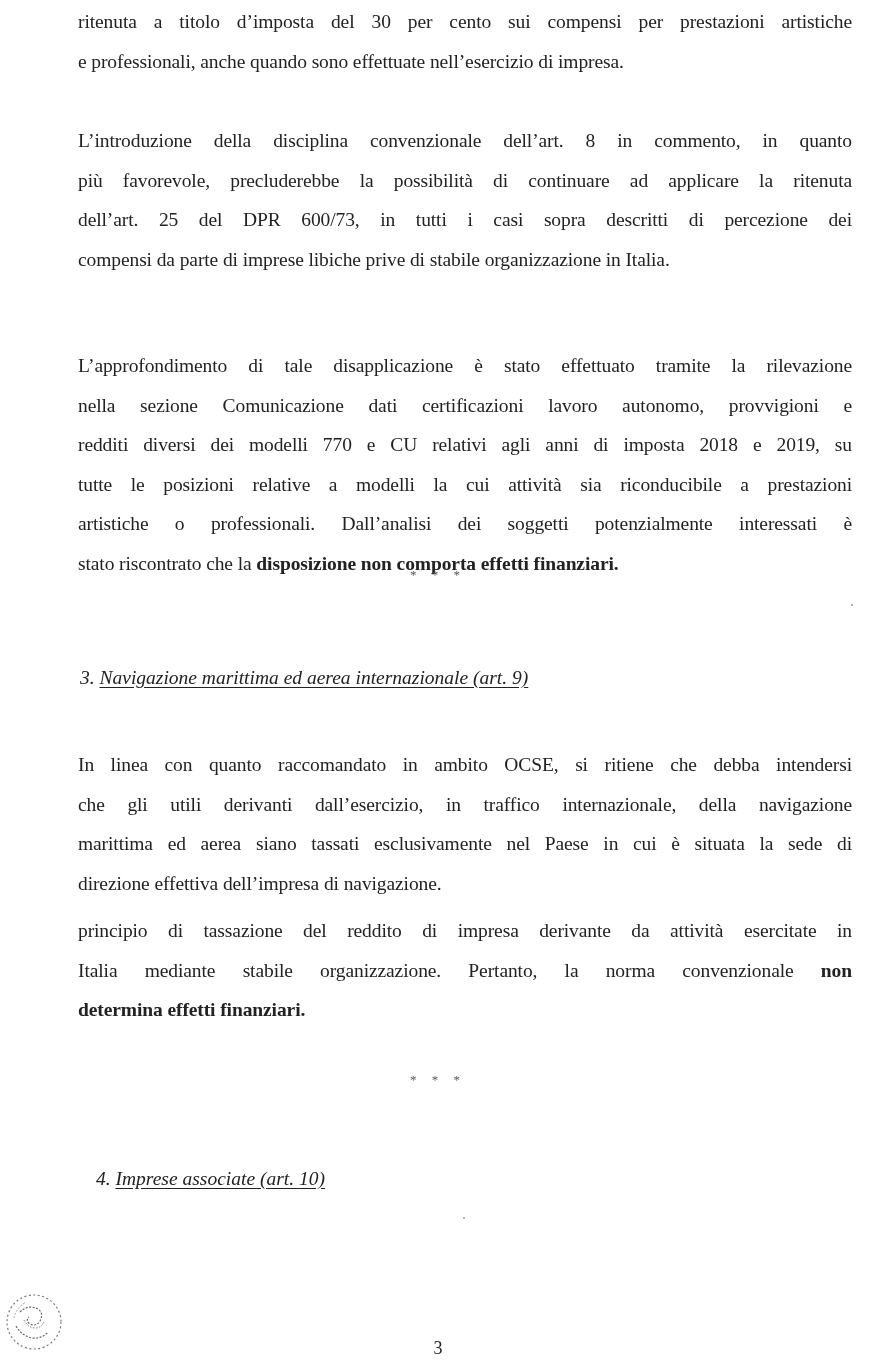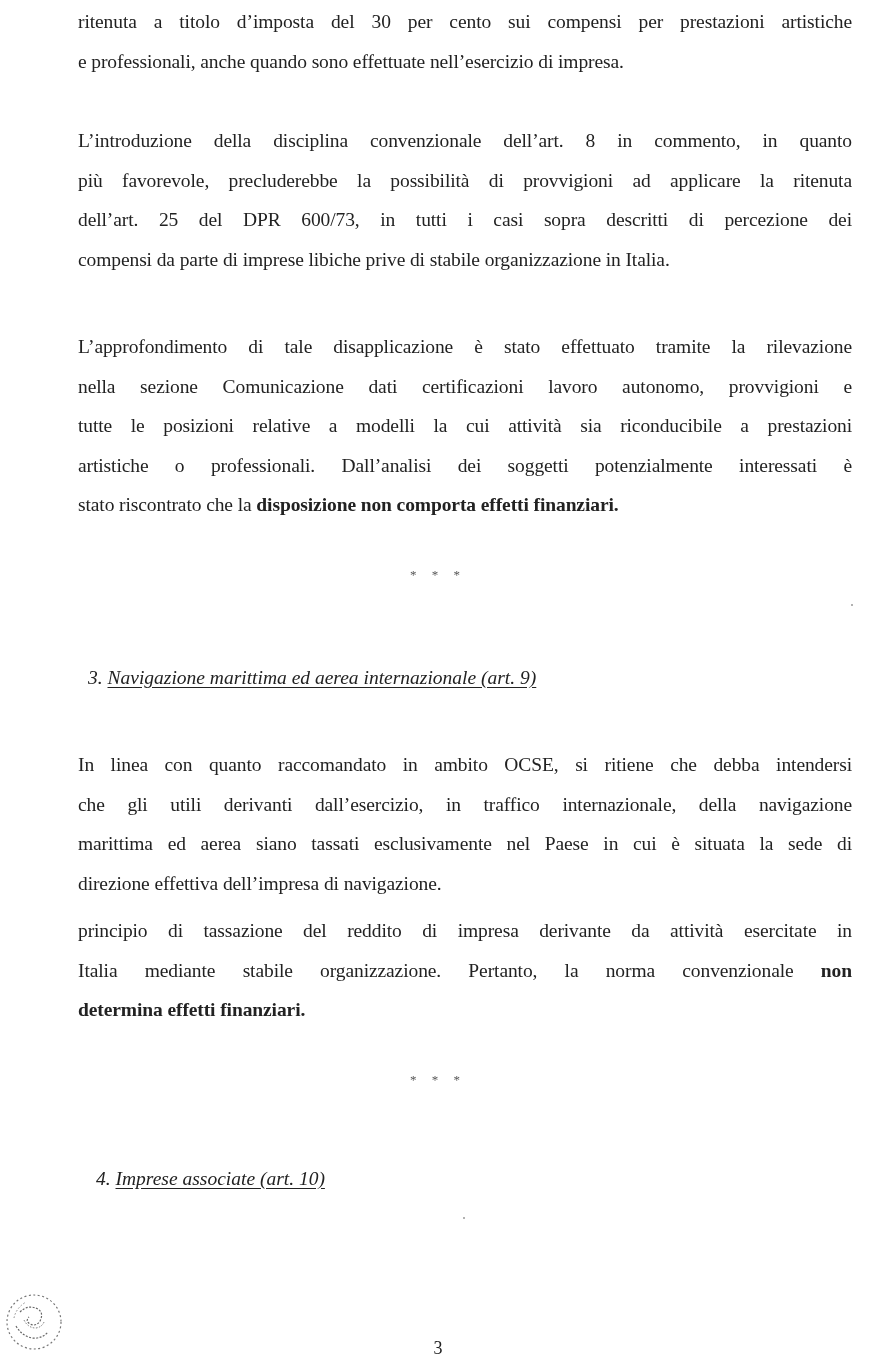--- a/index.html
+++ b/index.html
@@ -15,21 +15,21 @@
     text-align: justify; letter-spacing: -0.1px;
   }
   .para .line { display: block; text-align: justify; text-align-last: justify; height: 39.6px; white-space: nowrap; }
   .para .line.last { text-align-last: left; }
   .bold { font-weight: bold; }
   .sep {
     position: absolute; left: 0; width: 876px; text-align: center;
     font-size: 13px; color: #555; letter-spacing: 6px;
   }
   .heading {
-    position: absolute; left: 88px; font-style: italic; font-size: 19.5px;
+    position: absolute; left: 80px; font-style: italic; font-size: 19.5px;
   }
   .heading .title { text-decoration: underline; text-underline-offset: 3px; }
   .page-number {
     position: absolute; top: 1338px; left: 0; width: 876px; text-align: center;
     font-size: 18px;
   }
   .stamp { position: absolute; left: 2px; top: 1290px; width: 64px; height: 64px; }
   .speck { position: absolute; width: 2px; height: 2px; background: #999; border-radius: 1px; }
 </style>
 </head>
@@ -37,28 +37,29 @@
 
 <div class="page">
 
   <div class="para" style="top:2px;">
     <span class="line">ritenuta a titolo d’imposta del 30 per cento sui compensi per prestazioni artistiche</span>
     <span class="line last">e professionali, anche quando sono effettuate nell’esercizio di impresa.</span>
   </div>
 
   <div class="para" style="top:121px;">
     <span class="line">L’introduzione della disciplina convenzionale dell’art. 8 in commento, in quanto</span>
-    <span class="line">più favorevole, precluderebbe la possibilità di provvigioni ad applicare la ritenuta</span>
+    <span class="line">più favorevole, precluderebbe la possibilità di continuare ad applicare la ritenuta</span>
     <span class="line">dell’art. 25 del DPR 600/73, in tutti i casi sopra descritti di percezione dei</span>
     <span class="line last">compensi da parte di imprese libiche prive di stabile organizzazione in Italia.</span>
   </div>
 
-  <div class="para" style="top:327px;font-family:Liberation Serif, serif;">
+  <div class="para" style="top:346px;font-family:Liberation Serif, serif;">
     <span class="line">L’approfondimento di tale disapplicazione è stato effettuato tramite la rilevazione</span>
     <span class="line">nella sezione Comunicazione dati certificazioni lavoro autonomo, provvigioni e</span>
+    <span class="line">redditi diversi dei modelli 770 e CU relativi agli anni di imposta 2018 e 2019, su</span>
     <span class="line">tutte le posizioni relative a modelli la cui attività sia riconducibile a prestazioni</span>
     <span class="line">artistiche o professionali. Dall’analisi dei soggetti potenzialmente interessati è</span>
     <span class="line last"><span>stato riscontrato che la </span><span class="bold">disposizione non comporta effetti finanziari.</span></span>
   </div>
 
   <div class="sep" style="top:567px;">* * *</div>
 
   <div class="heading" style="top:667px;">
     <span>3.</span>
     <span class="title">Navigazione marittima ed aerea internazionale (art. 9)</span>

